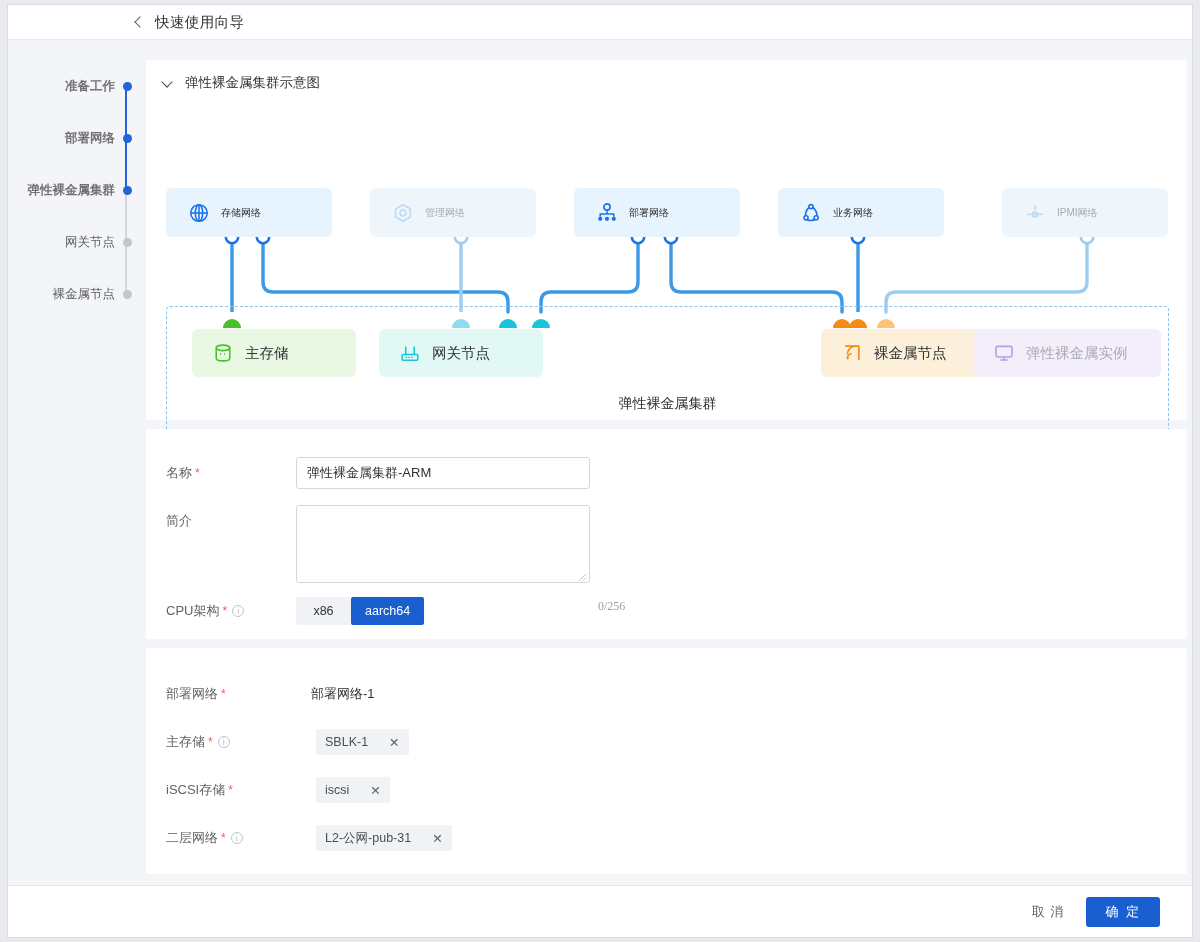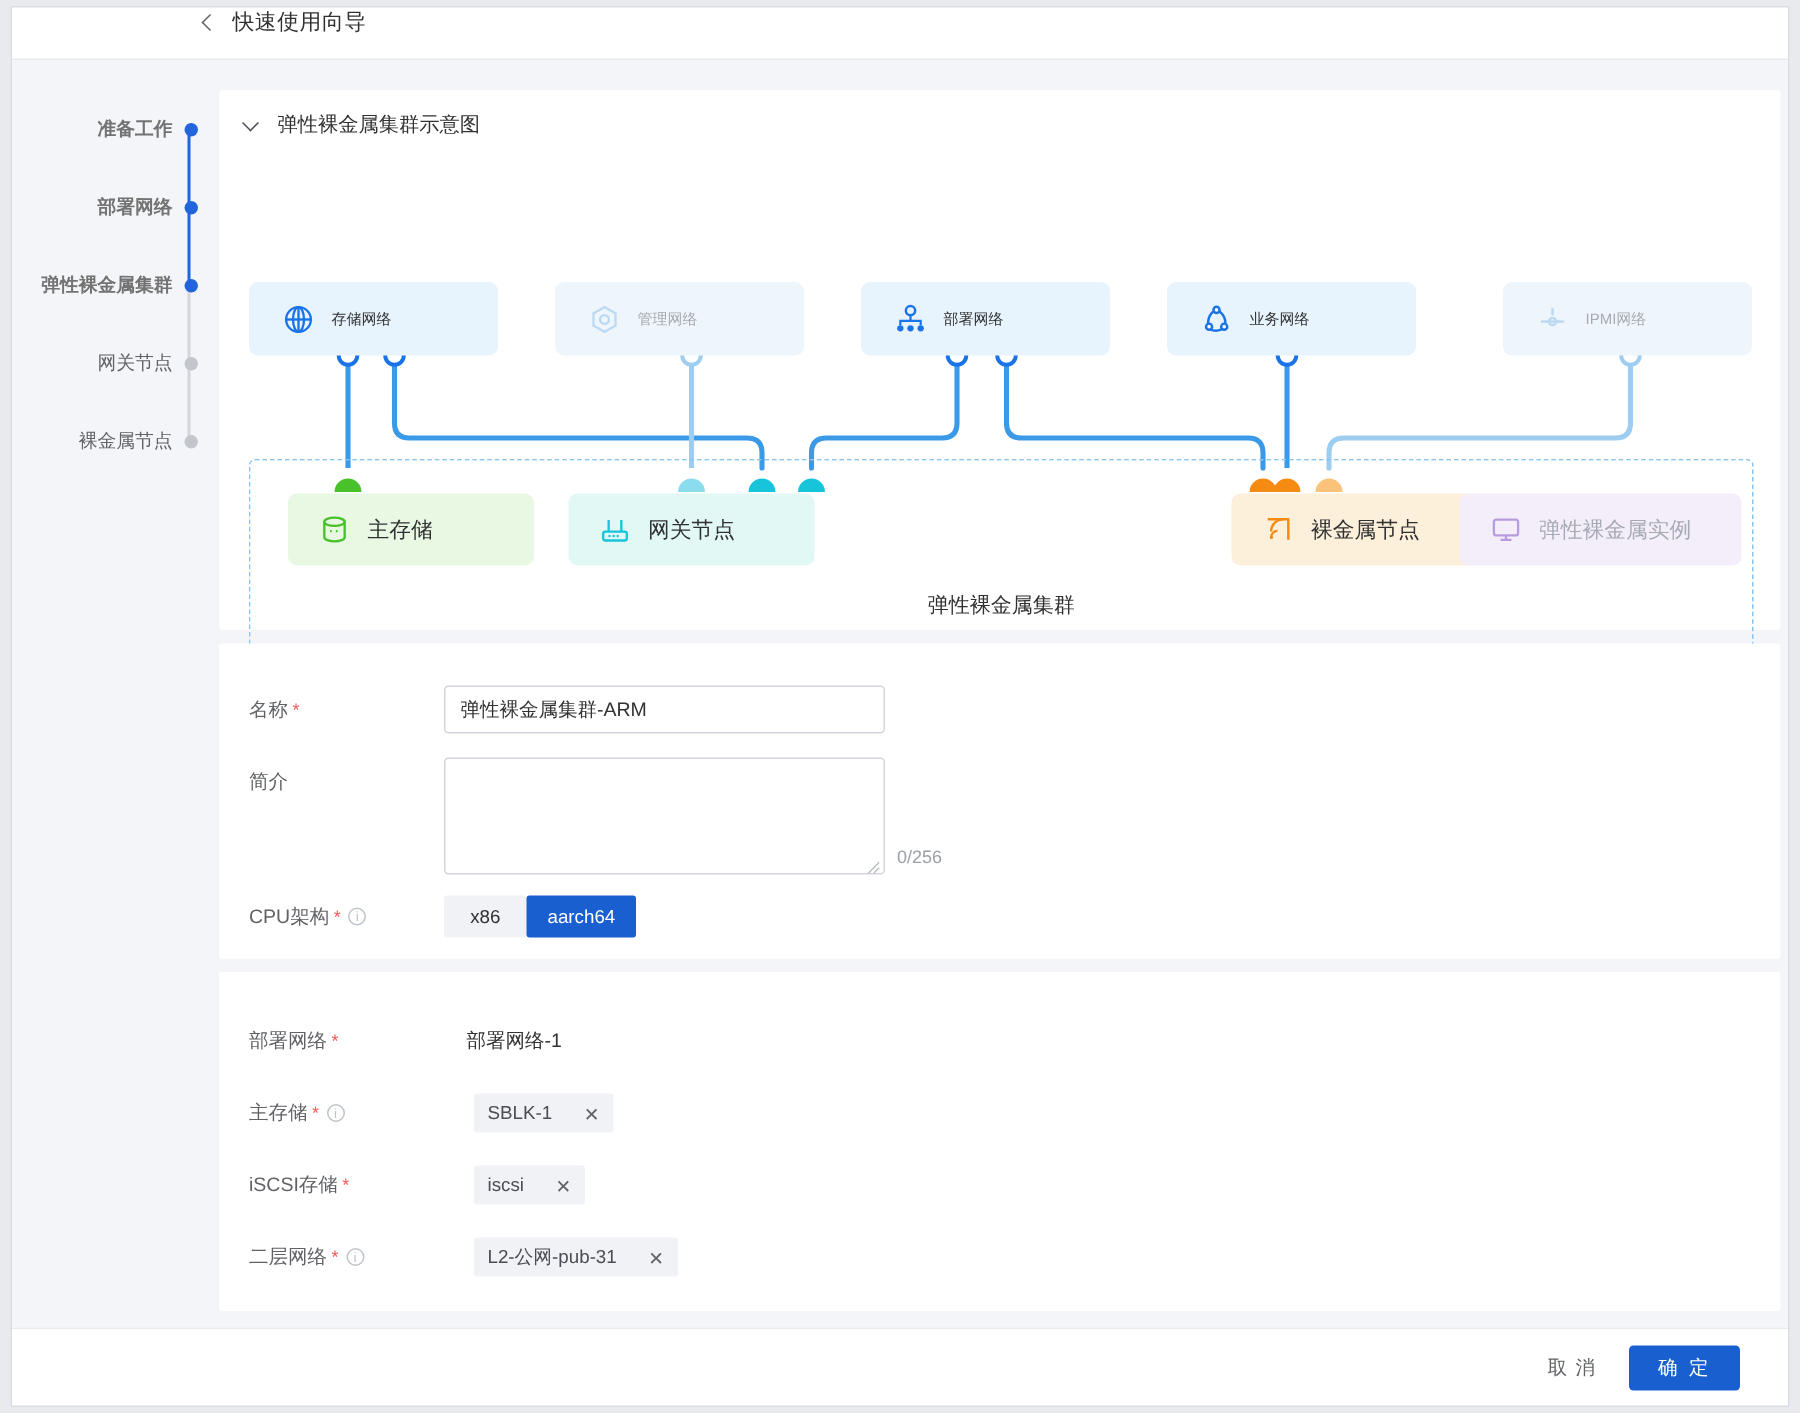--- a/index.html
+++ b/index.html
@@ -15,21 +15,21 @@
     width: 1186px; height: 934px;
     background: #f4f5f8;
     border: 1px solid #d9dce3;
     overflow: hidden;
   }
   
   .topbar {
     position: absolute; left: 0; top: 0; width: 100%; height: 35px;
     background: #ffffff;
     border-bottom: 1px solid #e8e9ed;
-    display: flex; align-items: flex-start;
+    display: flex; align-items: center;
   }
   .back-wrap { display: flex; align-items: center; margin-left: 123px; cursor: pointer; }
   .back-chevron {
     width: 14px; height: 14px; position: relative; margin-right: 10px;
   }
   .back-chevron::before {
     content: ""; position: absolute; left: 5px; top: 3px;
     width: 7px; height: 7px;
     border-left: 1.4px solid #606266; border-bottom: 1.4px solid #606266;
     transform: rotate(45deg);
@@ -134,21 +134,21 @@
   .txtarea-wrap { position: relative; }
   .txtarea {
     width: 294px; height: 78px; border: 1px solid #d2d5db; border-radius: 3px;
     background: #fff; resize: none; outline: none;
     font-family: inherit; font-size: 13px; padding: 6px 10px;
   }
   .resize-grip {
     position: absolute; right: 3px; bottom: 5px; width: 9px; height: 9px;
     pointer-events: none;
   }
-  .counter { font-size: 12px; color: #9aa0a8; margin-left: 8px; margin-top: 59px; }
+  .counter { font-size: 12px; color: #9aa0a8; margin-left: 8px; margin-top: 94px; font-family: Liberation Serif, serif; }
   .seg { display: flex; border-radius: 11px; }
   .seg-btn {
     height: 28px; min-width: 55px; padding: 0 14px;
     display: flex; align-items: center; justify-content: center;
     font-size: 12.5px; cursor: pointer; border-radius: 2px;
   }
   .seg-btn.off { background: #f0f2f5; color: #303133; }
   .seg-btn.on  { background: #1a5fd0; color: #ffffff; }
 
   .plain-val { font-size: 13px; color: #303133; line-height: 32px; }

